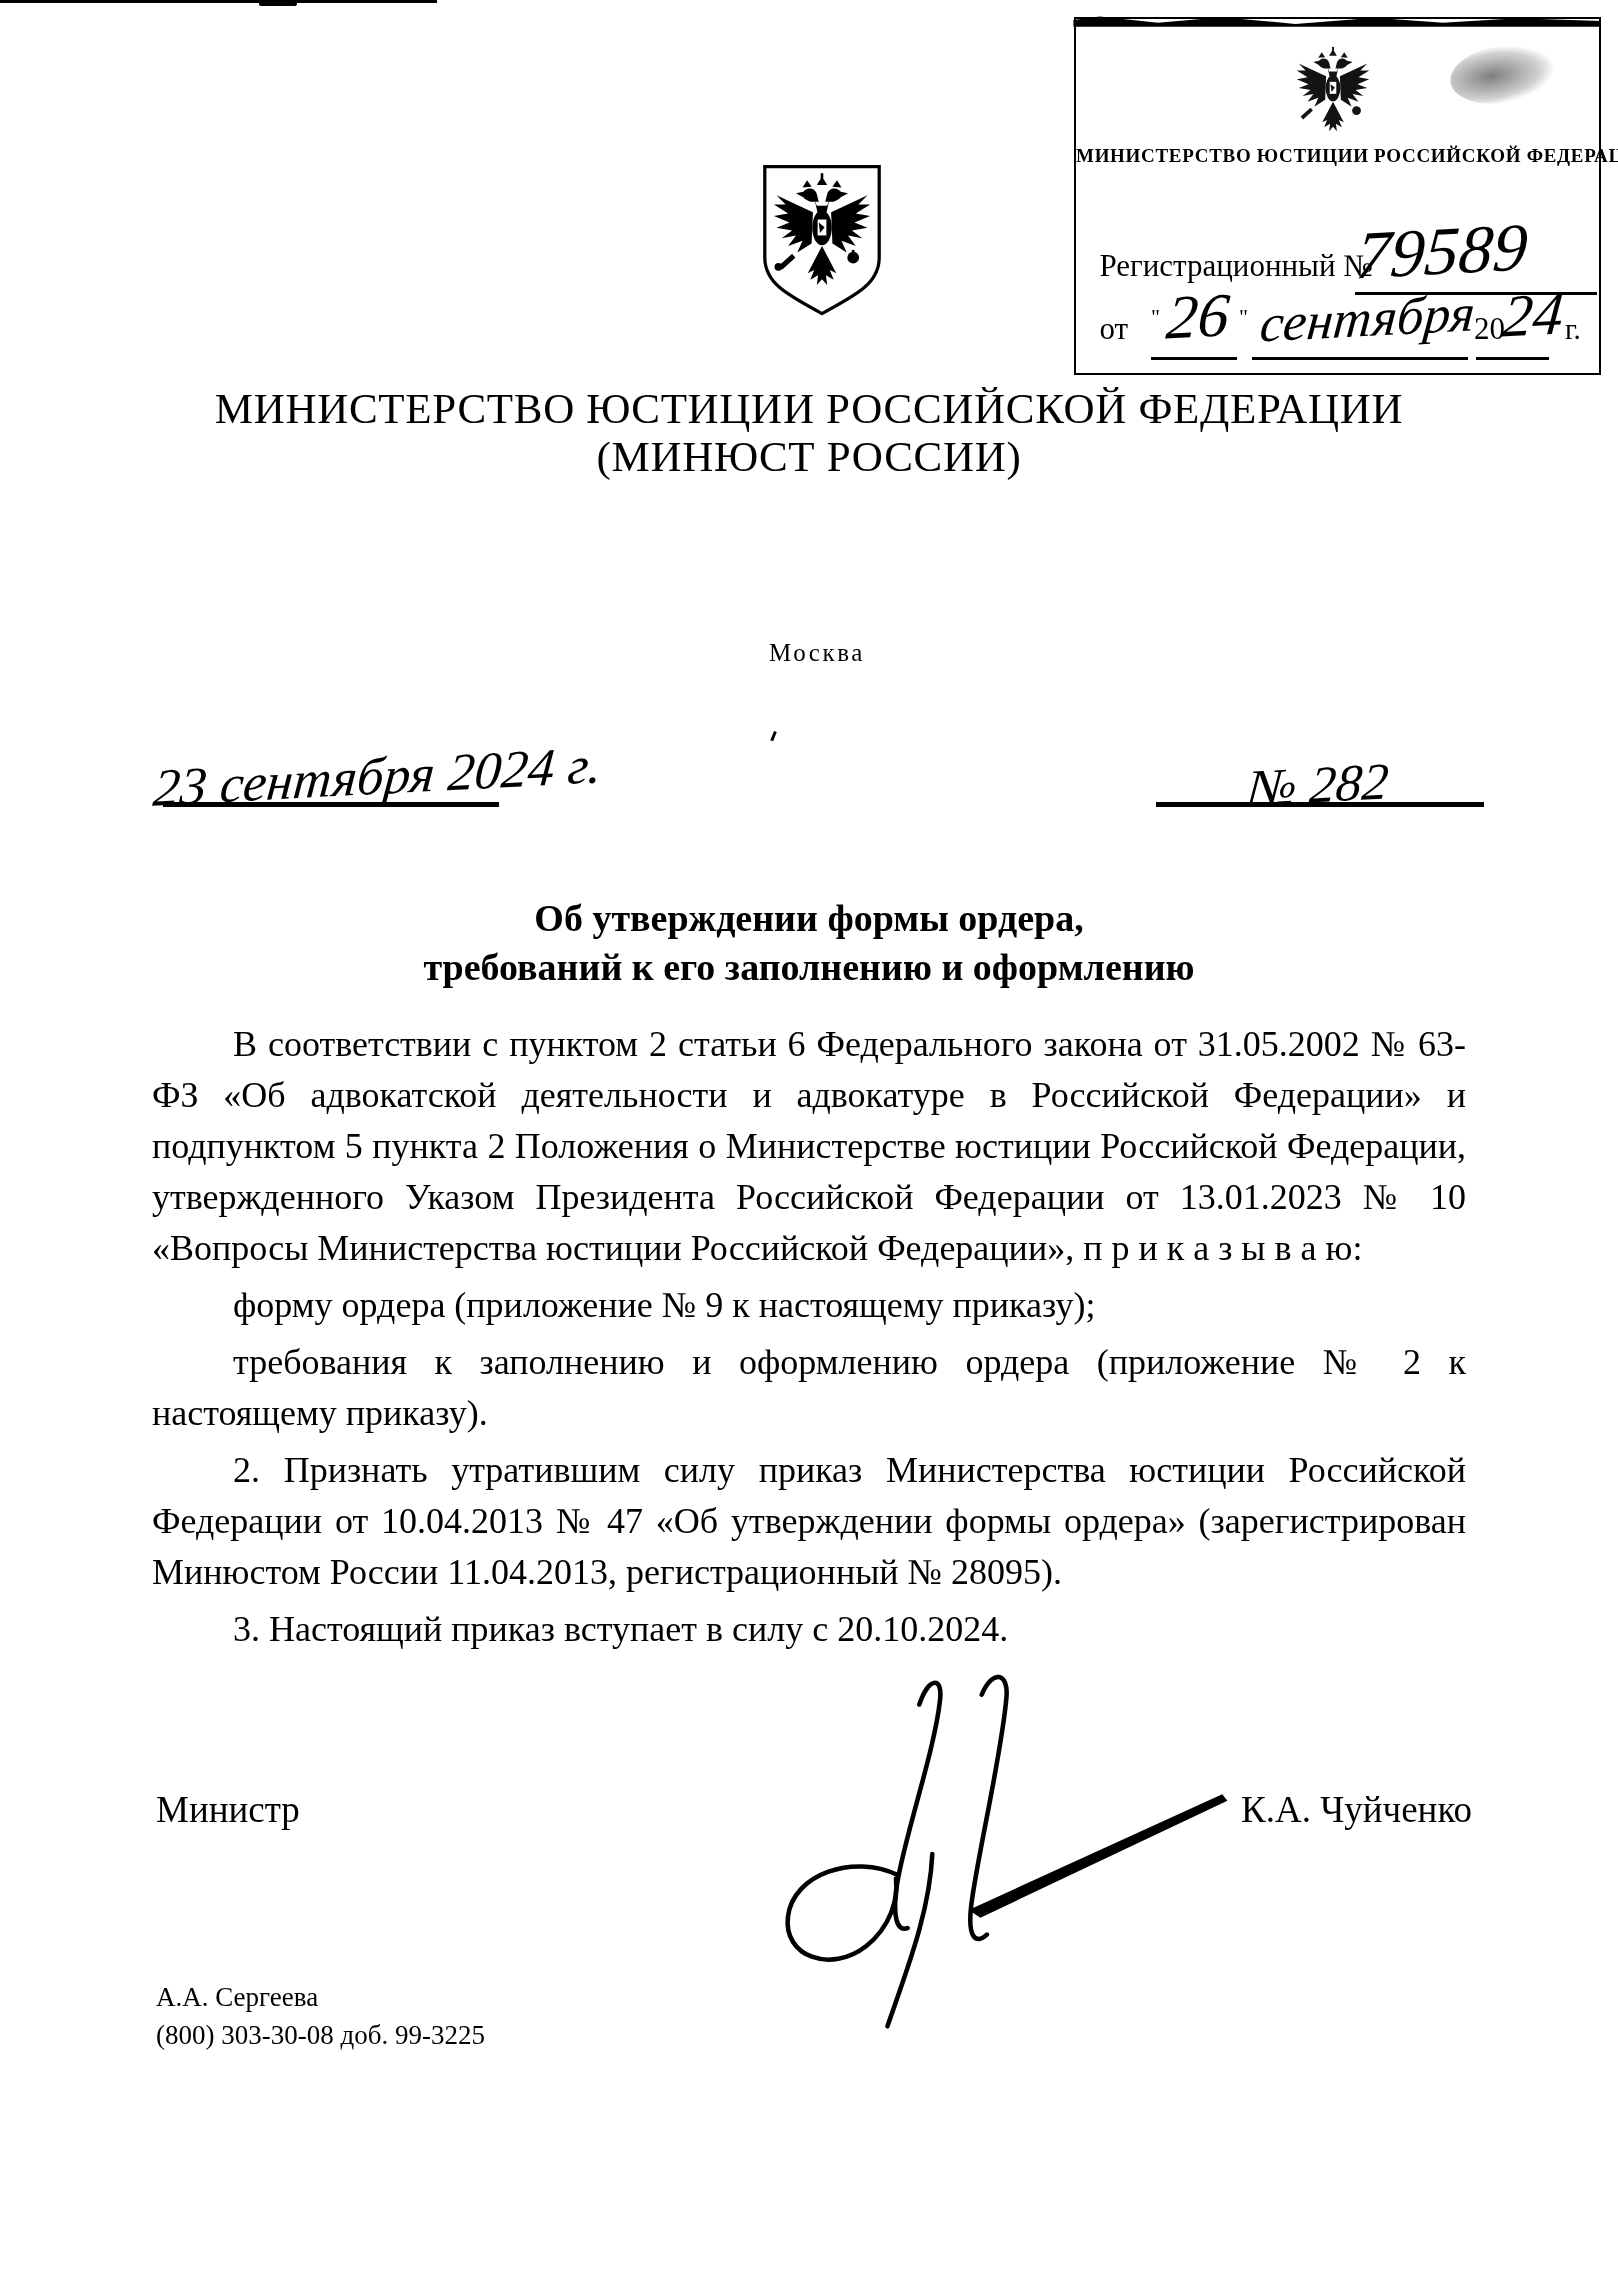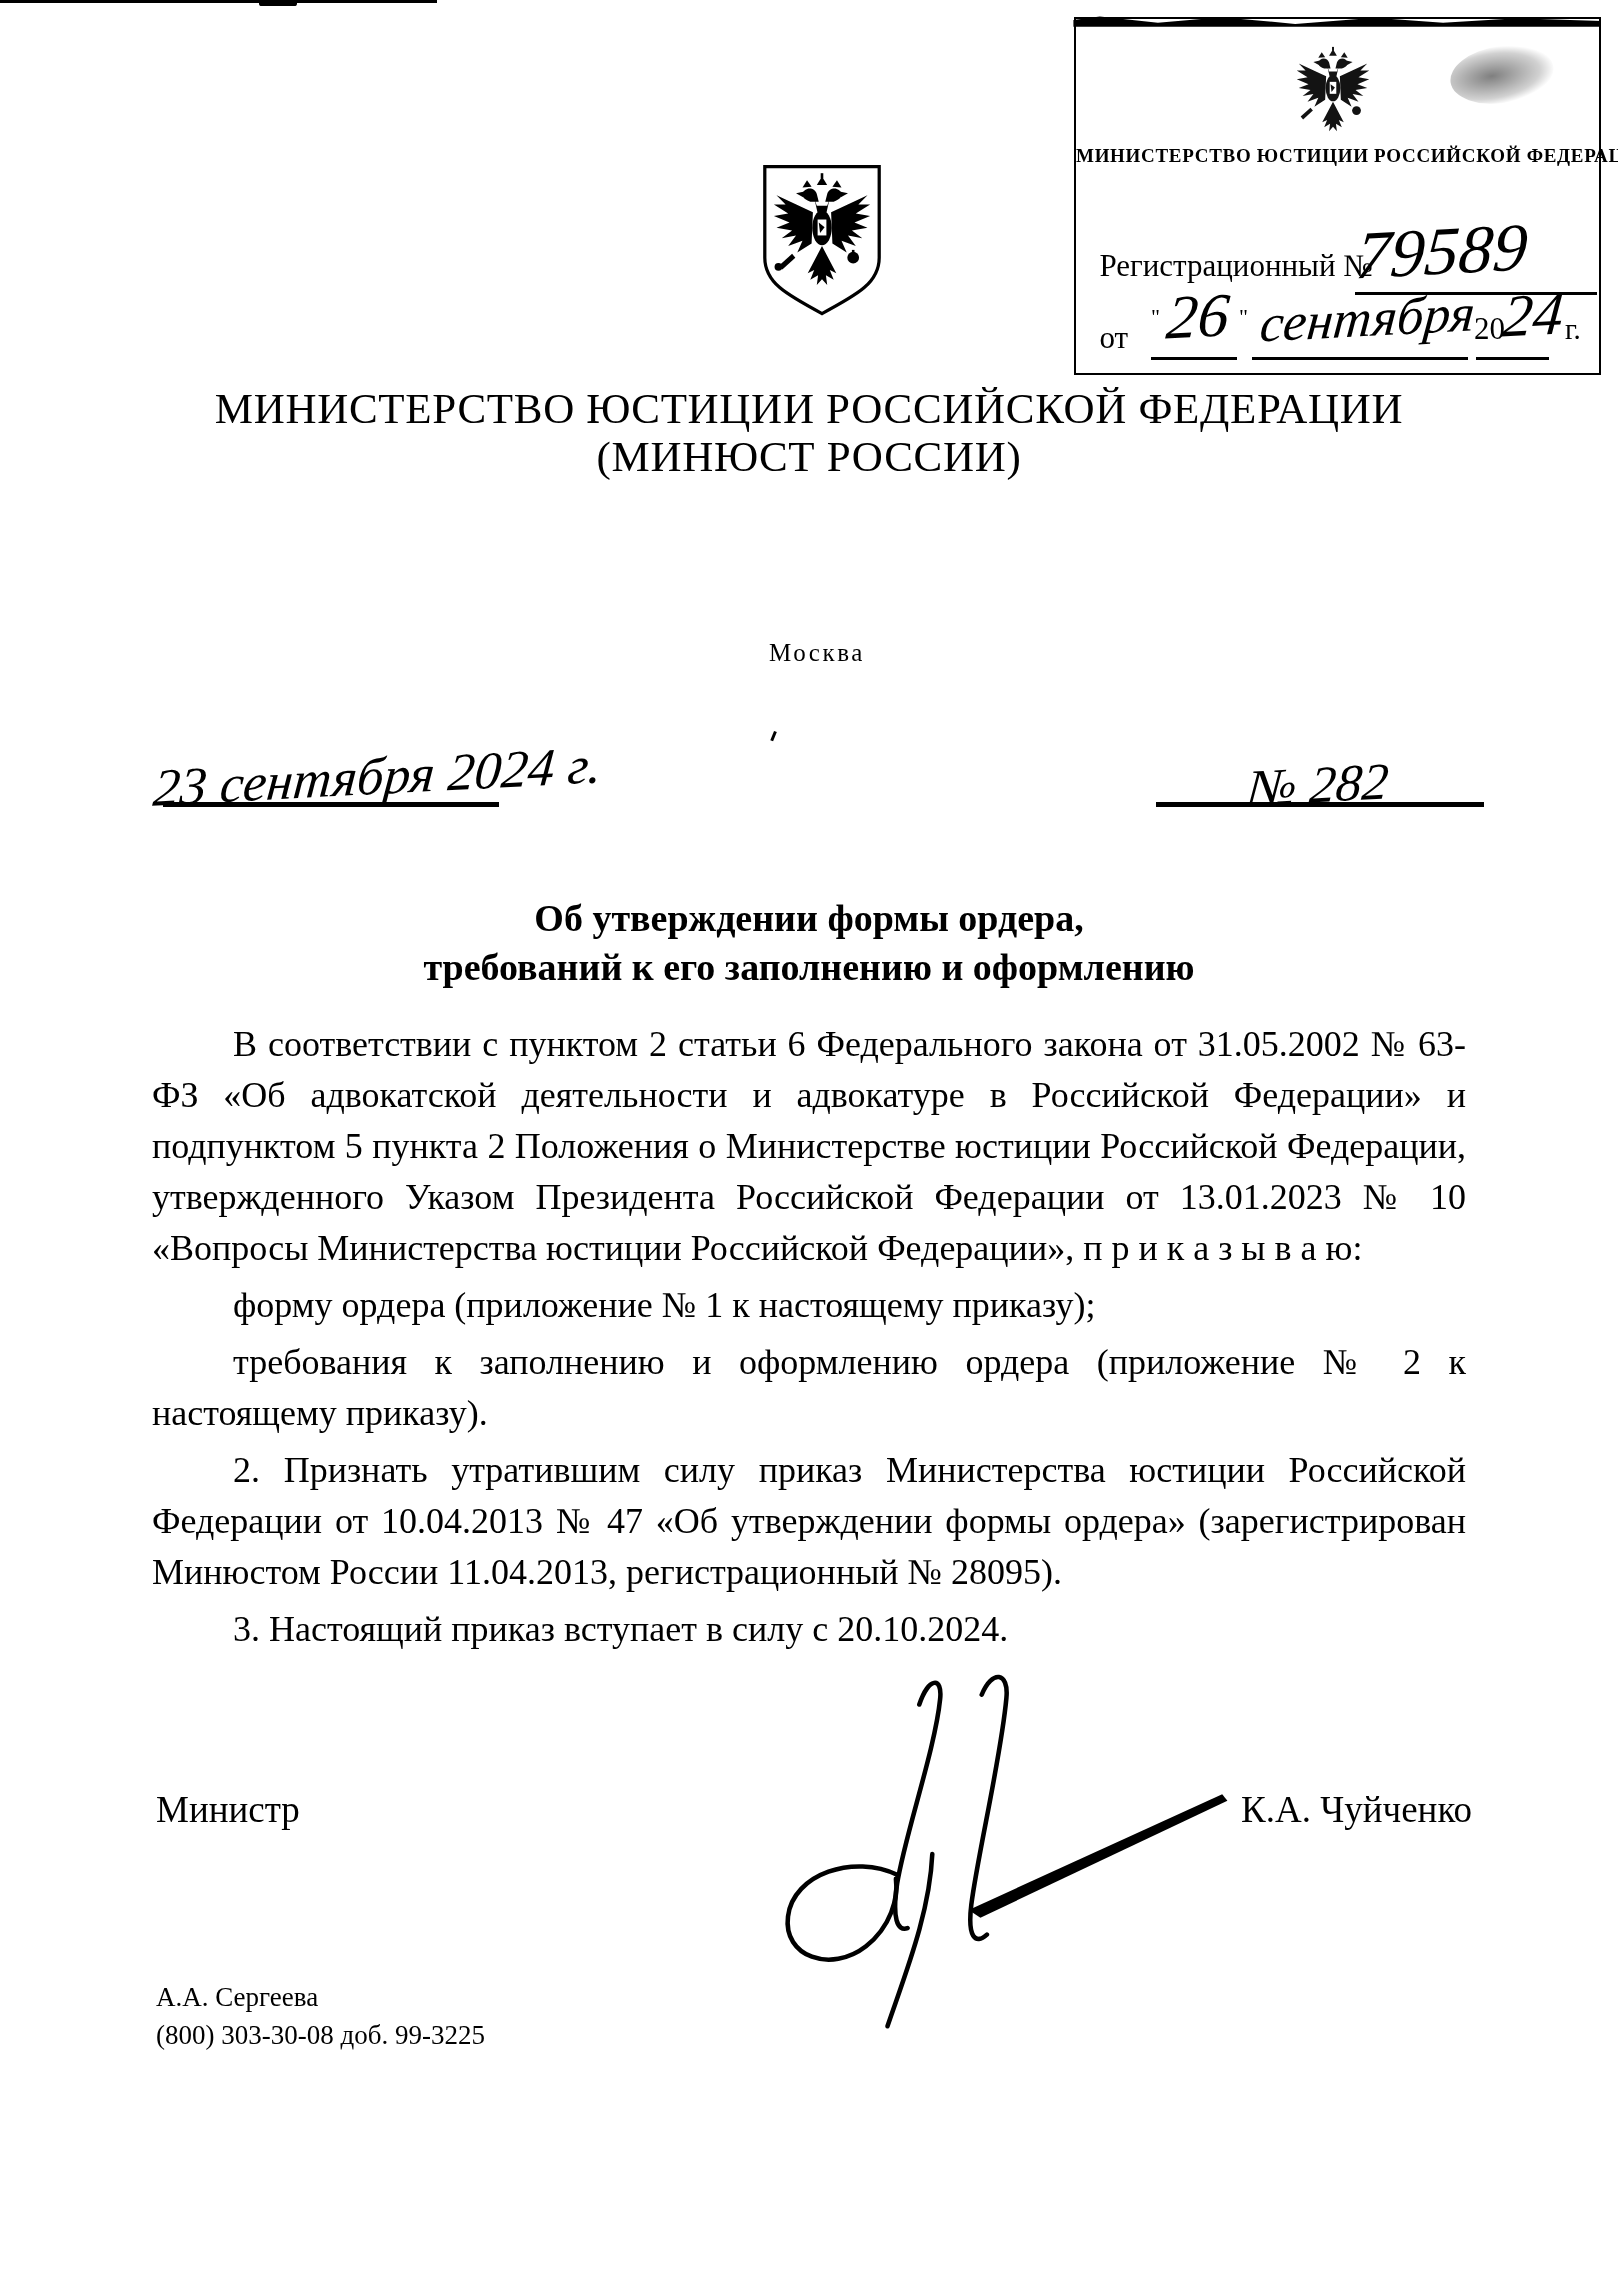--- a/index.html
+++ b/index.html
@@ -27,21 +27,21 @@
   .stamp-ministry{position:absolute;left:0;top:126px;width:100%;text-align:center;
      font-size:19px;font-weight:bold;letter-spacing:0.7px;white-space:nowrap;}
   .stamp-registered{position:absolute;left:0;top:168px;width:100%;text-align:center;
      font-size:40px;font-weight:bold;letter-spacing:2px;white-space:nowrap;}
   .stamp-print{font-size:31px;}
   .stamp-reglabel{position:absolute;left:23.4px;top:229px;font-size:31px;white-space:nowrap;}
   .script{font-style:italic;display:inline-block;transform:skewX(-8deg) rotate(-3deg);white-space:nowrap;}
   .stamp-regnum{position:absolute;left:281px;top:193px;font-size:68px;}
   .uline{position:absolute;background:#000;height:3.3px;}
   .u-regnum{left:279px;top:273px;width:242px;}
-  .s-ot{position:absolute;left:23.4px;top:292px;margin-top:9px;}
+  .s-ot{position:absolute;left:23.4px;top:292px;}
   .s-q1{position:absolute;left:75px;top:285px;font-size:22px;}
   .s-day{position:absolute;left:91px;top:262px;font-size:62px;}
   .s-q2{position:absolute;left:163px;top:285px;font-size:22px;}
   .s-month{position:absolute;left:185px;top:269px;font-size:53px;}
   .s-y1{position:absolute;left:398px;top:292px;}
   .s-y2{position:absolute;left:427px;top:262px;font-size:60px;}
   .s-g{position:absolute;left:489px;top:294px;font-size:29px;}
   .u-day{left:75px;top:338px;width:86px;}
   .u-month{left:176px;top:338px;width:216px;}
   .u-year{left:400px;top:338px;width:73px;}
@@ -165,21 +165,21 @@
   <div class="uline u-maindate"></div>
   <div class="uline u-mainnum"></div>
 
   <div class="subject">
     <div>Об утверждении формы ордера,</div>
     <div>требований к его заполнению и оформлению</div>
   </div>
 
   <div class="body">
     <p class="just">В соответствии с пунктом 2 статьи 6 Федерального закона от 31.05.2002 № 63-ФЗ «Об адвокатской деятельности и адвокатуре в Российской Федерации» и подпунктом 5 пункта 2 Положения о Министерстве юстиции Российской Федерации, утвержденного Указом Президента Российской Федерации от 13.01.2023 № 10 «Вопросы Министерства юстиции Российской Федерации», п р и к а з ы в а ю:</p>
-    <p>форму ордера (приложение № 1 к настоящему приказу);</p>
+    <p>форму ордера (приложение № 9 к настоящему приказу);</p>
     <p class="just">требования к заполнению и оформлению ордера (приложение № 2 к настоящему приказу).</p>
     <p class="just">2. Признать утратившим силу приказ Министерства юстиции Российской Федерации от 10.04.2013 № 47 «Об утверждении формы ордера» (зарегистрирован Минюстом России 11.04.2013, регистрационный № 28095).</p>
     <p>3. Настоящий приказ вступает в силу с 20.10.2024.</p>
   </div>
 
   <div class="sigrow">
     <span>Министр</span>
     <span>К.А. Чуйченко</span>
   </div>
   <svg class="signature" viewBox="0 0 860 580">

